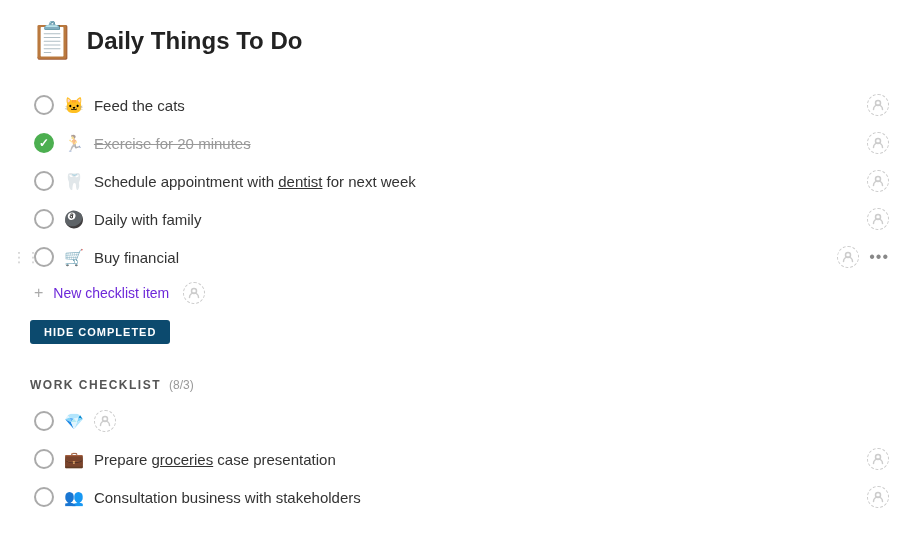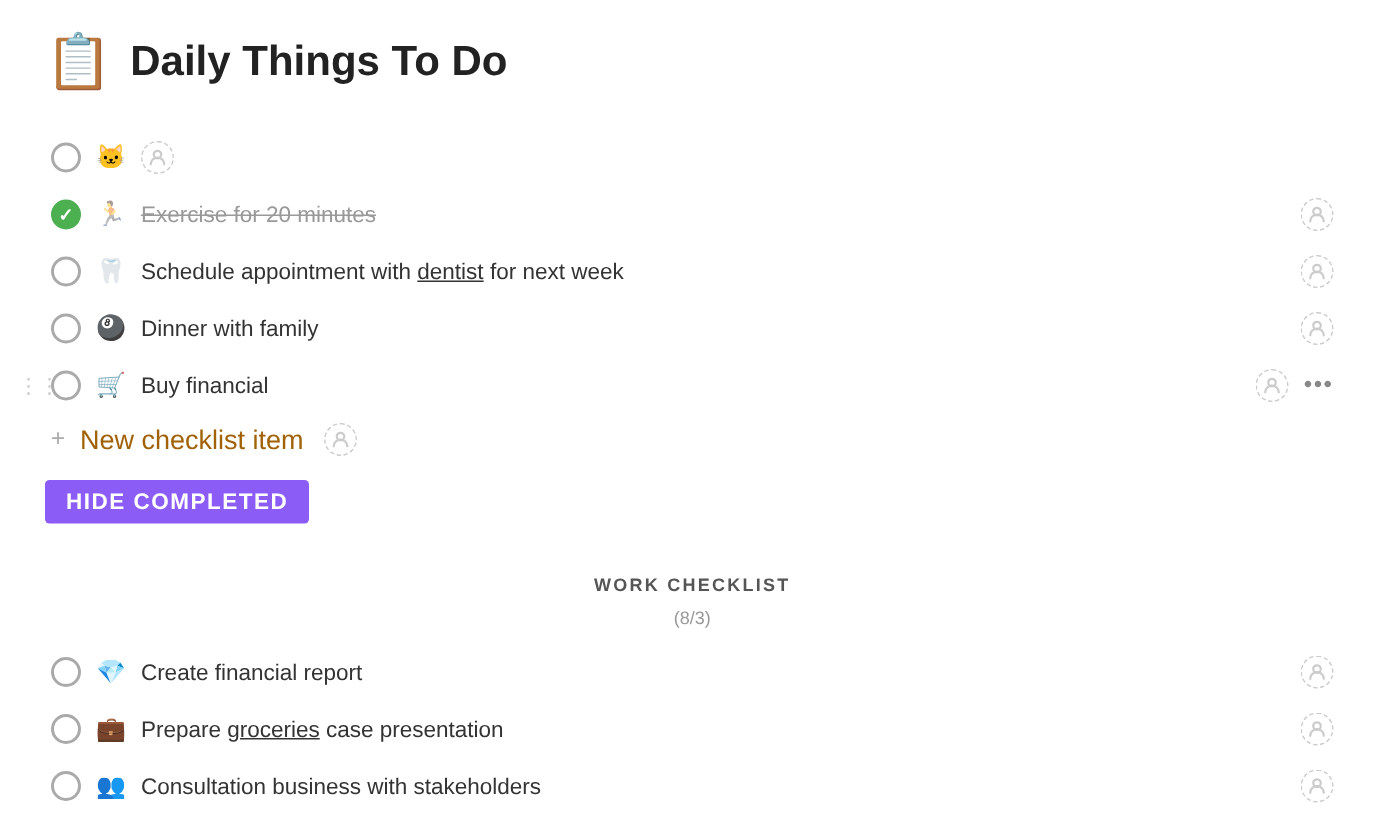--- a/index.html
+++ b/index.html
@@ -13,21 +13,21 @@
     .page-title-row {
       display: flex;
       align-items: center;
       gap: 12px;
       margin-bottom: 24px;
     }
     .page-title-icon {
       font-size: 36px;
     }
     .page-title {
-      font-size: 28px;
+      font-size: 24px;
       font-weight: 600;
       color: #222;
     }
     .checklist-section {
       margin-bottom: 16px;
     }
     .checklist-item {
       display: flex;
       align-items: center;
       gap: 10px;
@@ -106,43 +106,42 @@
       gap: 10px;
       padding: 6px 4px;
       color: #999;
       cursor: pointer;
     }
     .new-item-row .plus-icon {
       font-size: 16px;
       color: #aaa;
     }
     .new-item-label {
-      color: #a16207;
-      font-size: 18px;
+      color: #6d28d9;
+      font-size: 14px;
     }
     .hide-completed-btn {
-      background: #8b5cf6;
+      background: #0c4a6e;
       color: #fff;
       border: none;
       padding: 6px 14px;
-      font-size: 15px;
+      font-size: 11px;
       font-weight: 700;
       letter-spacing: 1px;
       border-radius: 3px;
       cursor: pointer;
       margin: 10px 0 18px 0;
       display: inline-block;
       text-align: center;
     }
     .section-header {
       display: flex;
       align-items: center;
       gap: 8px;
       margin: 12px 0 10px 0;
-      flex-direction: column;
     }
     .section-title {
       font-size: 12px;
       font-weight: 700;
       letter-spacing: 1.5px;
       color: #555;
       text-transform: uppercase;
     }
     .section-count {
       font-size: 12px;
@@ -156,20 +155,21 @@
   <span class="page-title-icon">📋</span>
   <h1 class="page-title">Daily Things To Do</h1>
 </div>
 
 <div class="checklist-section">
 
   
   <div class="checklist-item">
     <div class="radio-circle"></div>
     <span class="item-emoji">🐱</span>
+    <span class="item-text">Feed the cats</span>
     <div class="assign-icon">
       <svg width="12" height="12" viewBox="0 0 12 12" fill="none">
           <circle cx="6" cy="4" r="2.5" stroke="#ccc" stroke-width="1.5"></circle>
           <path d="M1.5 10.5c0-2.485 2.015-4.5 4.5-4.5s4.5 2.015 4.5 4.5" stroke="#ccc" stroke-width="1.5" stroke-linecap="round"></path>
         </svg>
     </div>
   </div>
 
   
   <div class="checklist-item">
@@ -194,21 +194,21 @@
           <circle cx="6" cy="4" r="2.5" stroke="#ccc" stroke-width="1.5"></circle>
           <path d="M1.5 10.5c0-2.485 2.015-4.5 4.5-4.5s4.5 2.015 4.5 4.5" stroke="#ccc" stroke-width="1.5" stroke-linecap="round"></path>
         </svg>
     </div>
   </div>
 
   
   <div class="checklist-item">
     <div class="radio-circle"></div>
     <span class="item-emoji">🎱</span>
-    <span class="item-text">Dinner with family</span>
+    <span class="item-text">Daily with family</span>
     <div class="assign-icon">
       <svg width="12" height="12" viewBox="0 0 12 12" fill="none">
           <circle cx="6" cy="4" r="2.5" stroke="#ccc" stroke-width="1.5"></circle>
           <path d="M1.5 10.5c0-2.485 2.015-4.5 4.5-4.5s4.5 2.015 4.5 4.5" stroke="#ccc" stroke-width="1.5" stroke-linecap="round"></path>
         </svg>
     </div>
   </div>
 
   
   <div class="checklist-item" style="position:relative">
@@ -244,21 +244,20 @@
 
 <div class="checklist-section">
   <div class="section-header">
     <span class="section-title">WORK CHECKLIST</span>
     <span class="section-count">(8/3)</span>
   </div>
 
   <div class="checklist-item">
     <div class="radio-circle"></div>
     <span class="item-emoji">💎</span>
-    <span class="item-text">Create financial report</span>
     <div class="assign-icon">
       <svg width="12" height="12" viewBox="0 0 12 12" fill="none">
           <circle cx="6" cy="4" r="2.5" stroke="#ccc" stroke-width="1.5"></circle>
           <path d="M1.5 10.5c0-2.485 2.015-4.5 4.5-4.5s4.5 2.015 4.5 4.5" stroke="#ccc" stroke-width="1.5" stroke-linecap="round"></path>
         </svg>
     </div>
   </div>
 
   <div class="checklist-item">
     <div class="radio-circle"></div>

